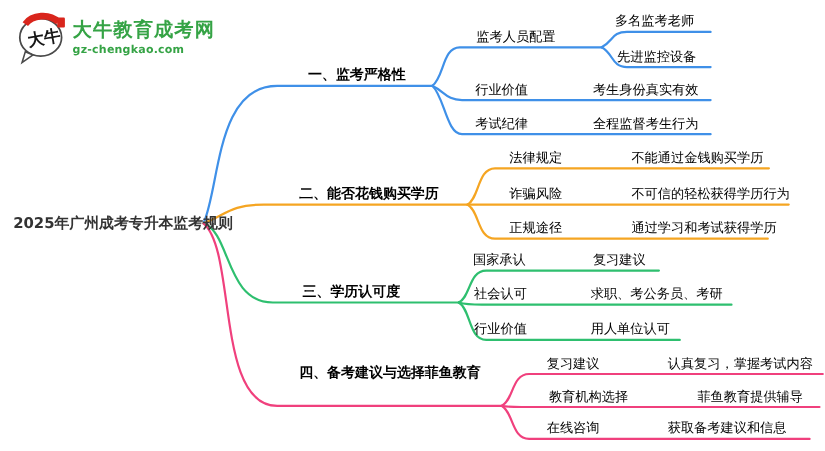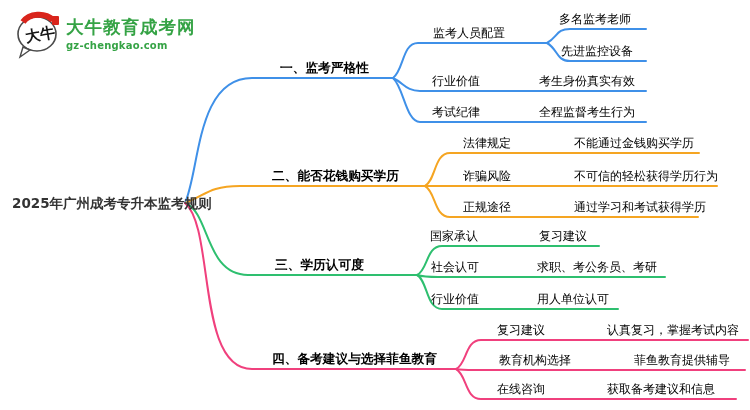--- a/index.html
+++ b/index.html
@@ -95,21 +95,21 @@
   <div class="node" style="left:574px; top:208px">通过学习和考试获得学历</div>
 
   <div class="blabel" style="left:275px; top:265px">三、学历认可度</div>
   <div class="node" style="left:430px; top:237px">国家承认</div>
   <div class="node" style="left:539px; top:237px">复习建议</div>
   <div class="node" style="left:431px; top:268px">社会认可</div>
   <div class="node" style="left:537px; top:268px">求职、考公务员、考研</div>
   <div class="node" style="left:431px; top:300px">行业价值</div>
   <div class="node" style="left:537px; top:300px">用人单位认可</div>
 
-  <div class="blabel" style="left:272px; top:359px">四、备考建议与选择菲鱼教育</div>
+  <div class="blabel" style="left:272px; top:339px">四、备考建议与选择菲鱼教育</div>
   <div class="node" style="left:497px; top:331px">复习建议</div>
   <div class="node" style="left:607px; top:331px">认真复习，掌握考试内容</div>
   <div class="node" style="left:499px; top:361px">教育机构选择</div>
   <div class="node" style="left:634px; top:361px">菲鱼教育提供辅导</div>
   <div class="node" style="left:497px; top:390px">在线咨询</div>
   <div class="node" style="left:607px; top:390px">获取备考建议和信息</div>
 
 </div>
 
 </body></html>

